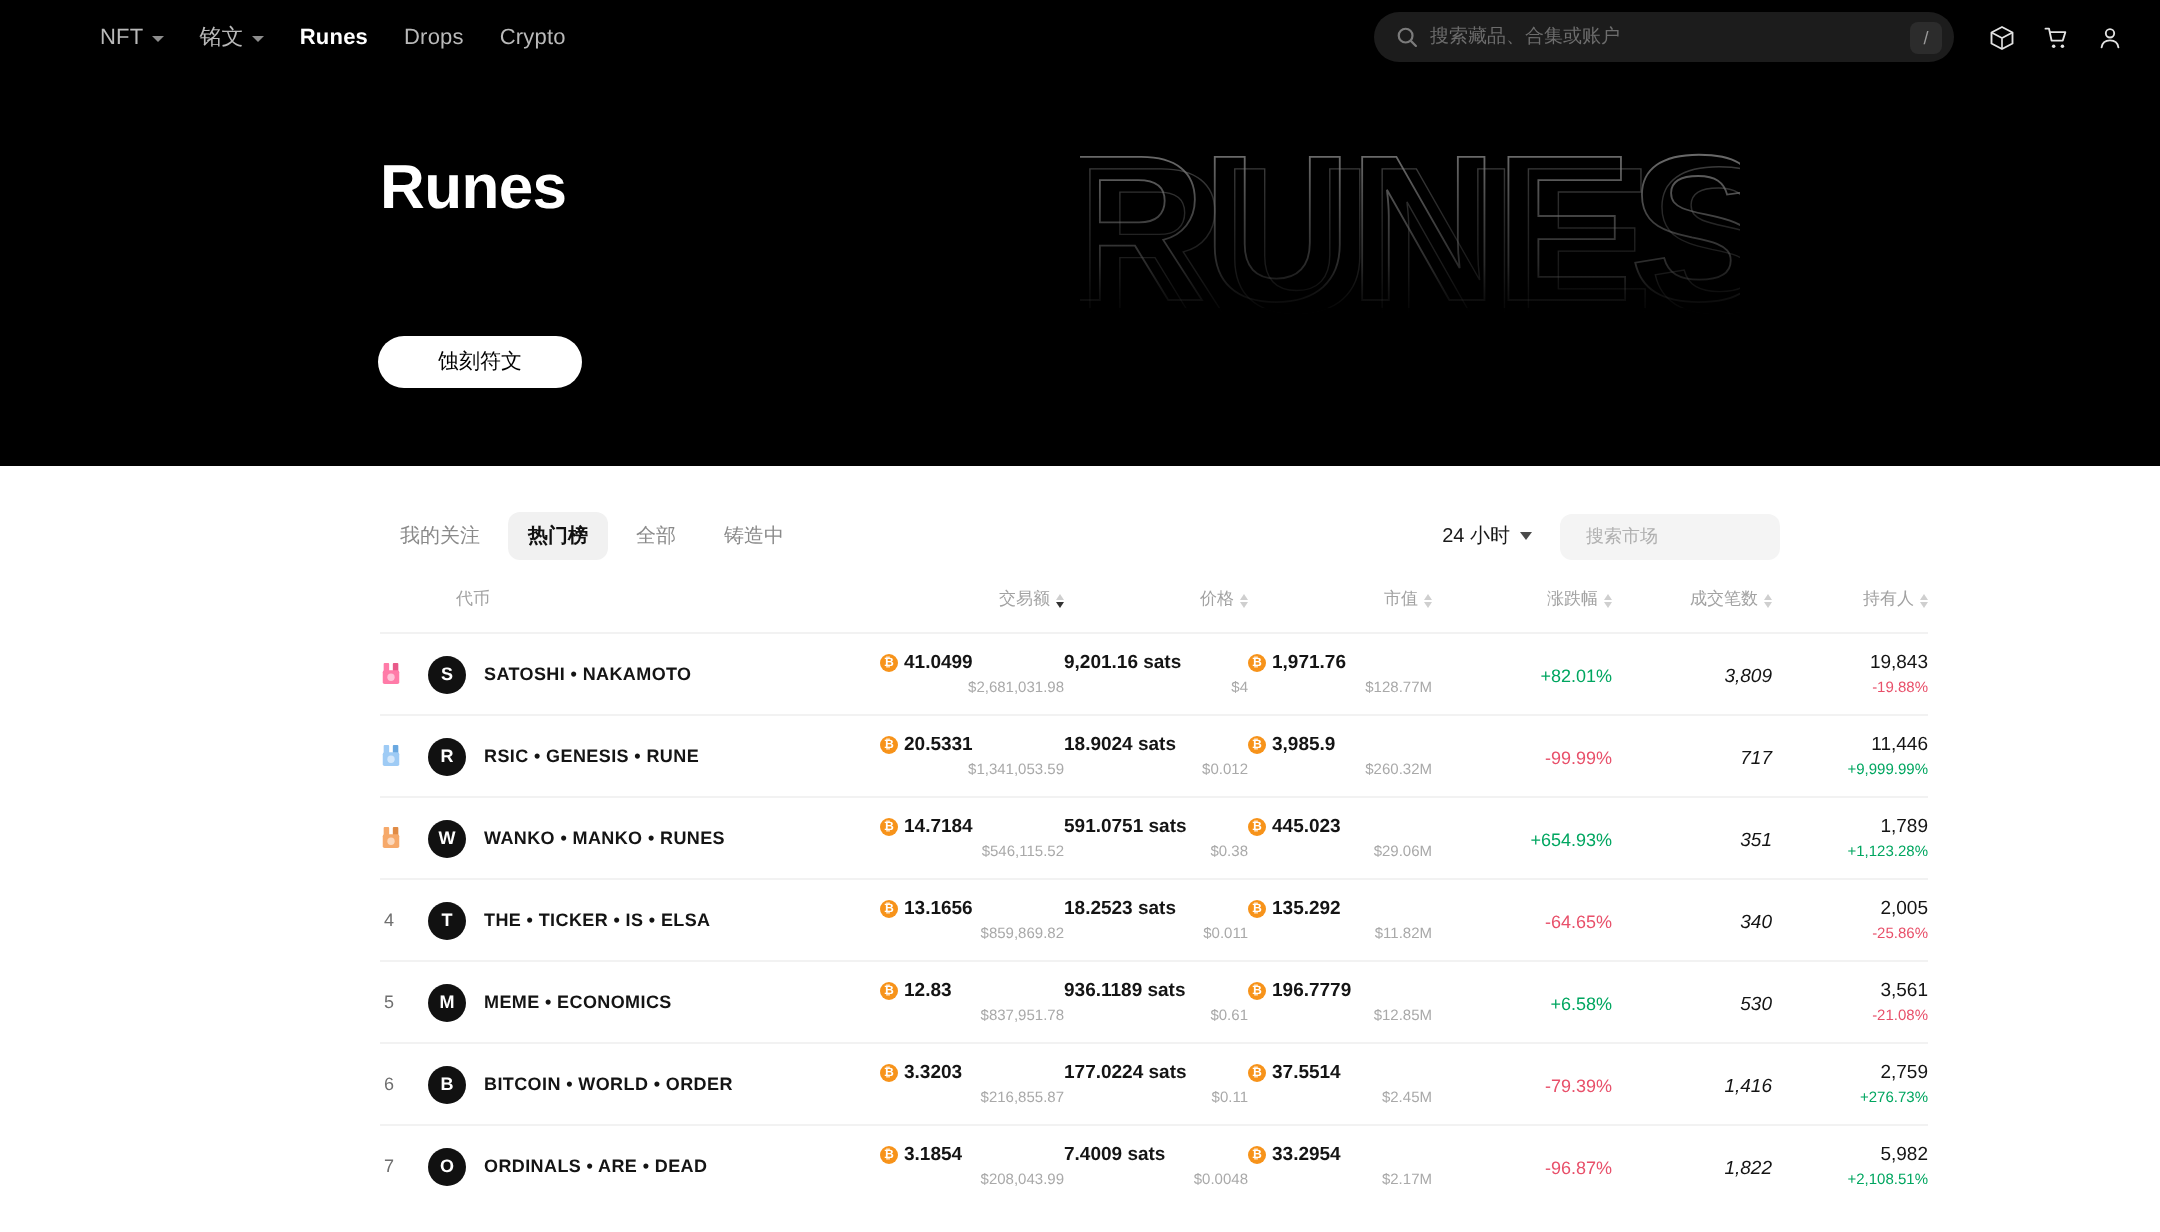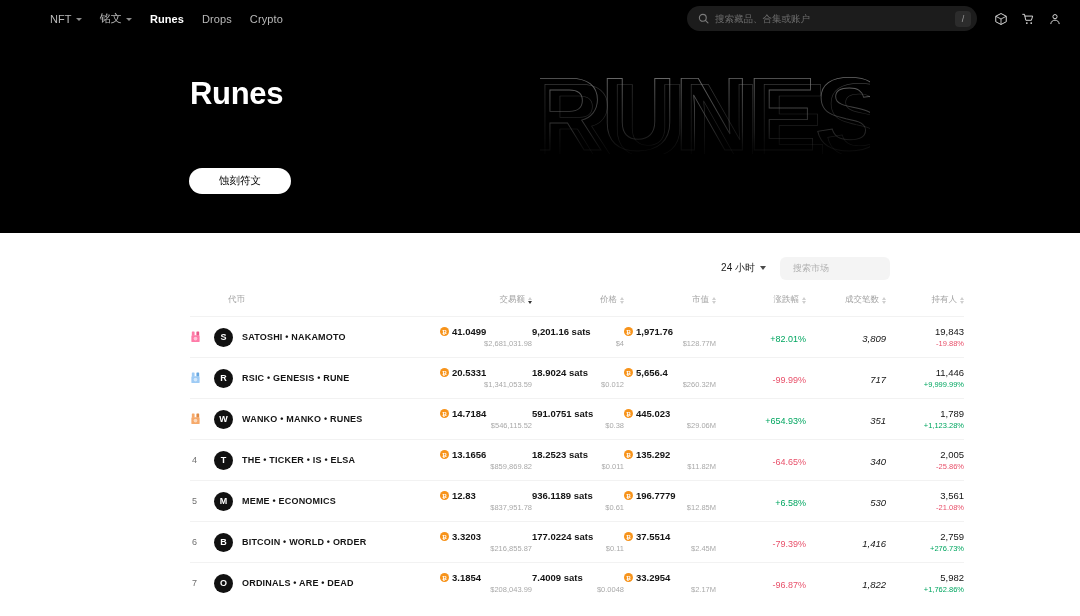--- a/index.html
+++ b/index.html
@@ -263,20 +263,26 @@
         <text x="165" y="108" text-anchor="middle" font-family="'Liberation Sans', sans-serif" font-size="104" font-weight="700" letter-spacing="-2" fill="none" stroke="url(#fade)" stroke-width="0.9">RUNES</text>
         <text x="165" y="108" text-anchor="middle" font-family="'Liberation Sans', sans-serif" font-size="104" font-weight="700" letter-spacing="-2" fill="none" stroke="url(#fade)" stroke-width="0.7" transform="translate(10,6) scale(1.0)" opacity=".55">RUNES</text>
         <rect x="0" y="112" width="330" height="38" fill="#000" opacity=".85"></rect>
       </svg>
     </div>
   </div>
 
   <div class="main">
 
     <div class="toolbar">
+      <div class="tabs" id="tabs">
+          <div class="tab">我的关注</div>
+          <div class="tab active">热门榜</div>
+          <div class="tab">全部</div>
+          <div class="tab">铸造中</div>
+        </div>
       <div class="toolbar-spacer"></div>
       <div class="period">
         <span>24 小时</span>
         <span class="chev"></span>
       </div>
       <div class="mkt-search">
         <svg class="mag" viewBox="0 0 16 16">
           <circle cx="7" cy="7" r="5" fill="none" stroke="#9a9a9a" stroke-width="1.8"></circle>
           <line x1="10.8" y1="10.8" x2="14.5" y2="14.5" stroke="#9a9a9a" stroke-width="1.8" stroke-linecap="round"></line>
         </svg>
@@ -410,21 +416,21 @@
             </td>
             <td>
               <div class="v-main">
                 <span>18.9024 sats</span>
               </div>
               <div class="v-sub">$0.012</div>
             </td>
             <td>
               <div class="v-main">
                 <span class="btc-dot">₿</span>
-                <span>5,656.4</span>
+                <span>3,985.9</span>
               </div>
               <div class="v-sub">$260.32M</div>
             </td>
             <td><span class="pct neg">-99.99%</span></td>
             <td><span class="num">717</span></td>
             <td>
               <div class="holders">11,446</div>
               <div class="sub-pct pos">+9,999.99%</div>
             </td>
           </tr>
@@ -600,19 +606,19 @@
               <div class="v-main">
                 <span class="btc-dot">₿</span>
                 <span>33.2954</span>
               </div>
               <div class="v-sub">$2.17M</div>
             </td>
             <td><span class="pct neg">-96.87%</span></td>
             <td><span class="num">1,822</span></td>
             <td>
               <div class="holders">5,982</div>
-              <div class="sub-pct pos">+1,762.86%</div>
+              <div class="sub-pct pos">+2,108.51%</div>
             </td>
           </tr>
         </tbody>
     </table>
   </div>
 </div>
 
 </body></html>

